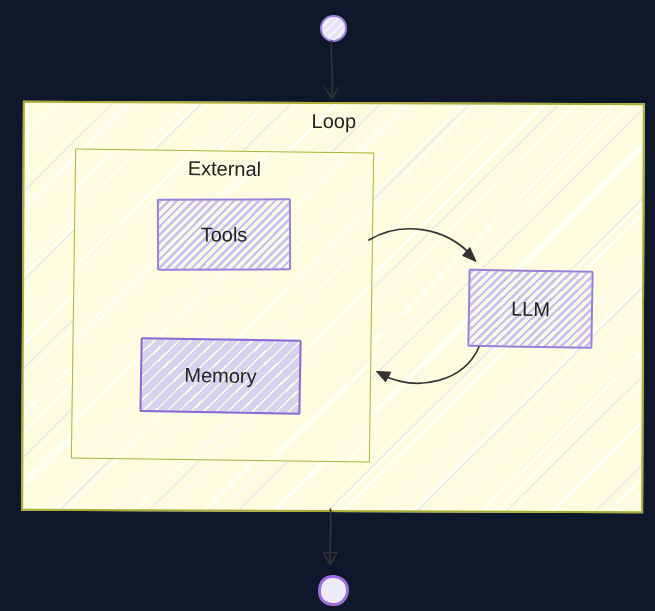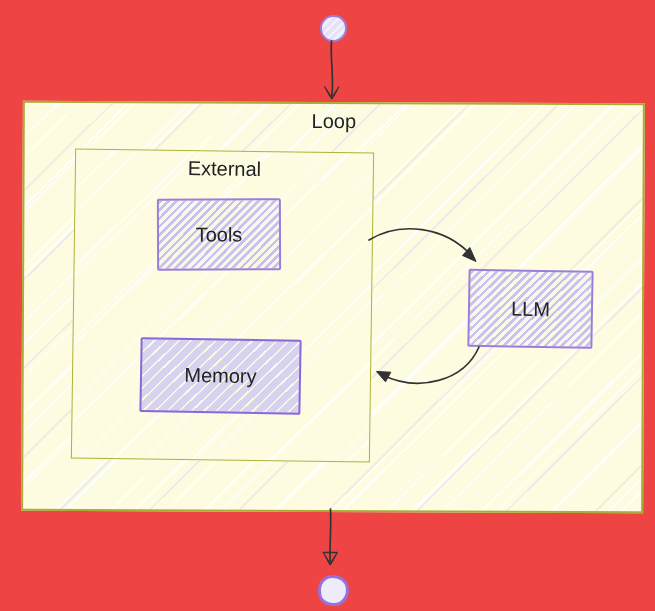--- a/index.html
+++ b/index.html
@@ -5,21 +5,21 @@
   html, body {
     margin: 0;
     padding: 0;
     background: #ffffff;
     font-family: "Liberation Sans", sans-serif;
   }
   .canvas {
     position: relative;
     width: 655px;
     height: 611px;
-    background: #ef4444;
+    background: #0f172a;
     overflow: hidden;
     color: var(--text-color, #222);
   }
 
   
   .edges {
     position: absolute;
     inset: 0;
     width: 655px;
     height: 611px;
@@ -117,21 +117,21 @@
     border-radius: 2px;
     box-sizing: border-box;
   }
   .hatch-lavender {
     background: repeating-linear-gradient(135deg,
       var(--node-hatch, #c9c1ee) 0 2.6px,
       var(--node-hatch-bg, #faf8e9) 2.6px 5.8px);
   }
   .tools-node {
     left: 82px; top: 47px;
-    width: 124px; height: 72px;
+    width: 134px; height: 72px;
     transform: rotate(-1deg);
   }
   .memory-node {
     left: 67px; top: 187px;
     width: 161px; height: 75px;
     border: 2.4px solid var(--memory-border, #8a68d8);
     background:
       repeating-linear-gradient(135deg, var(--memory-hatch, #fbf9e3) 0 1.6px, transparent 1.6px 8.5px),
       var(--memory-fill, #d8d2f1);
     transform: rotate(0.2deg);

